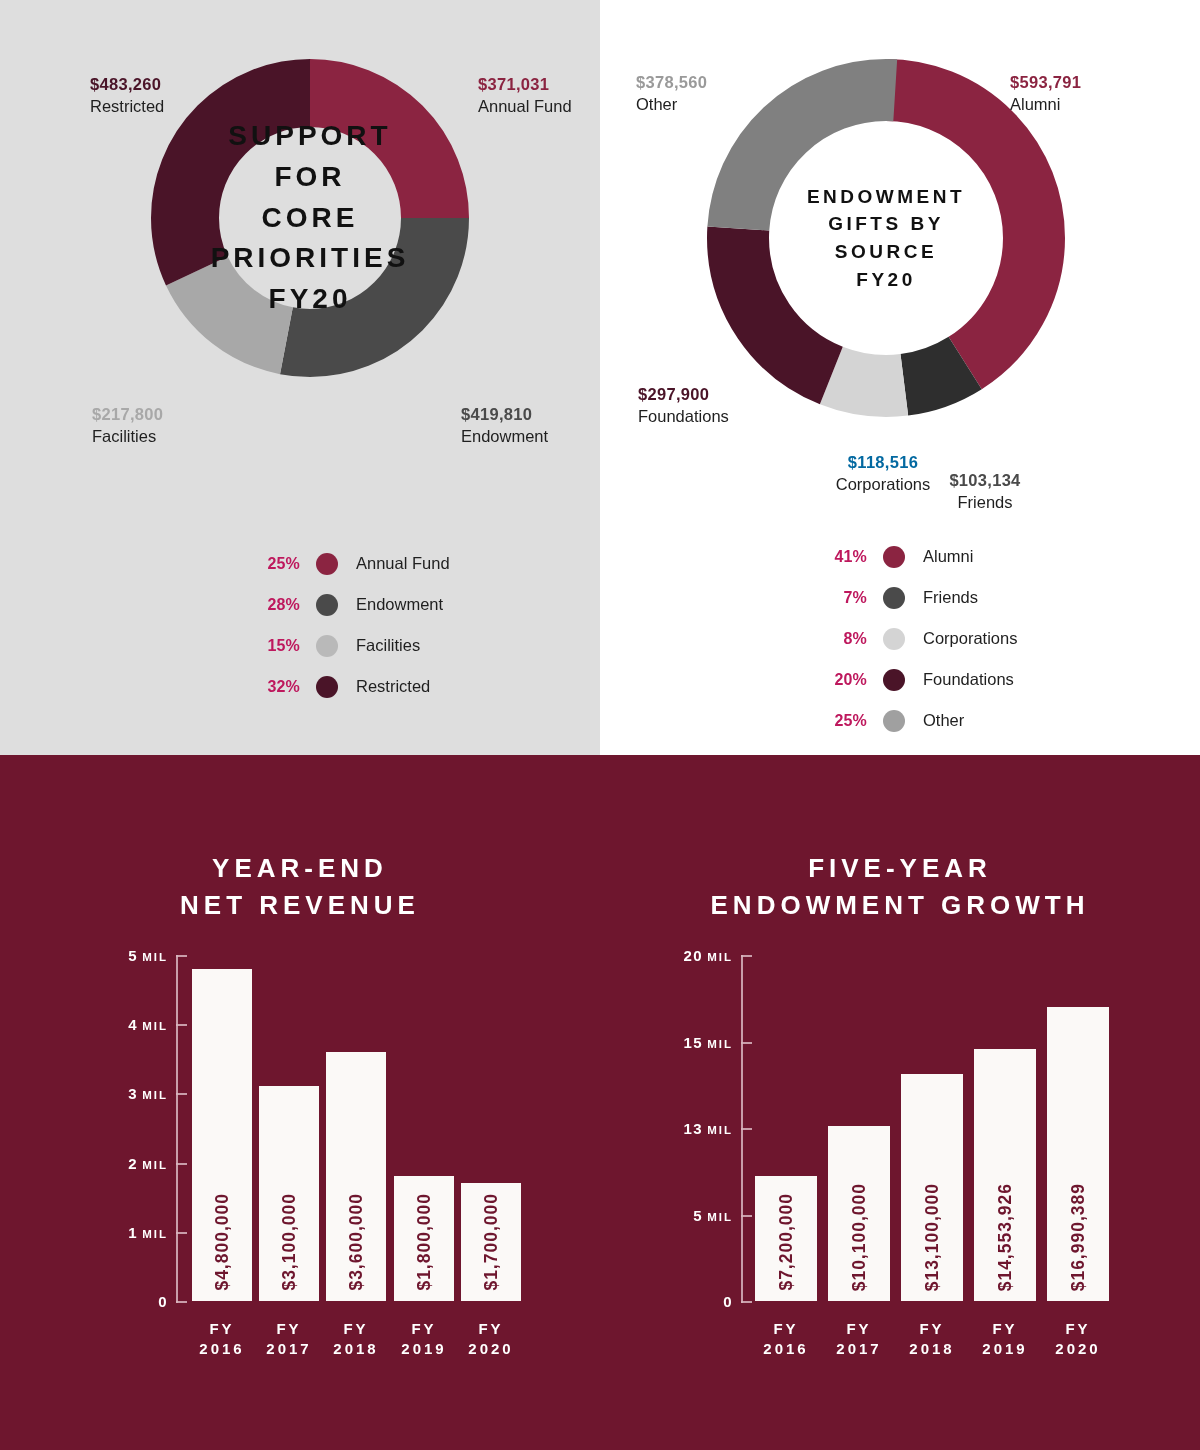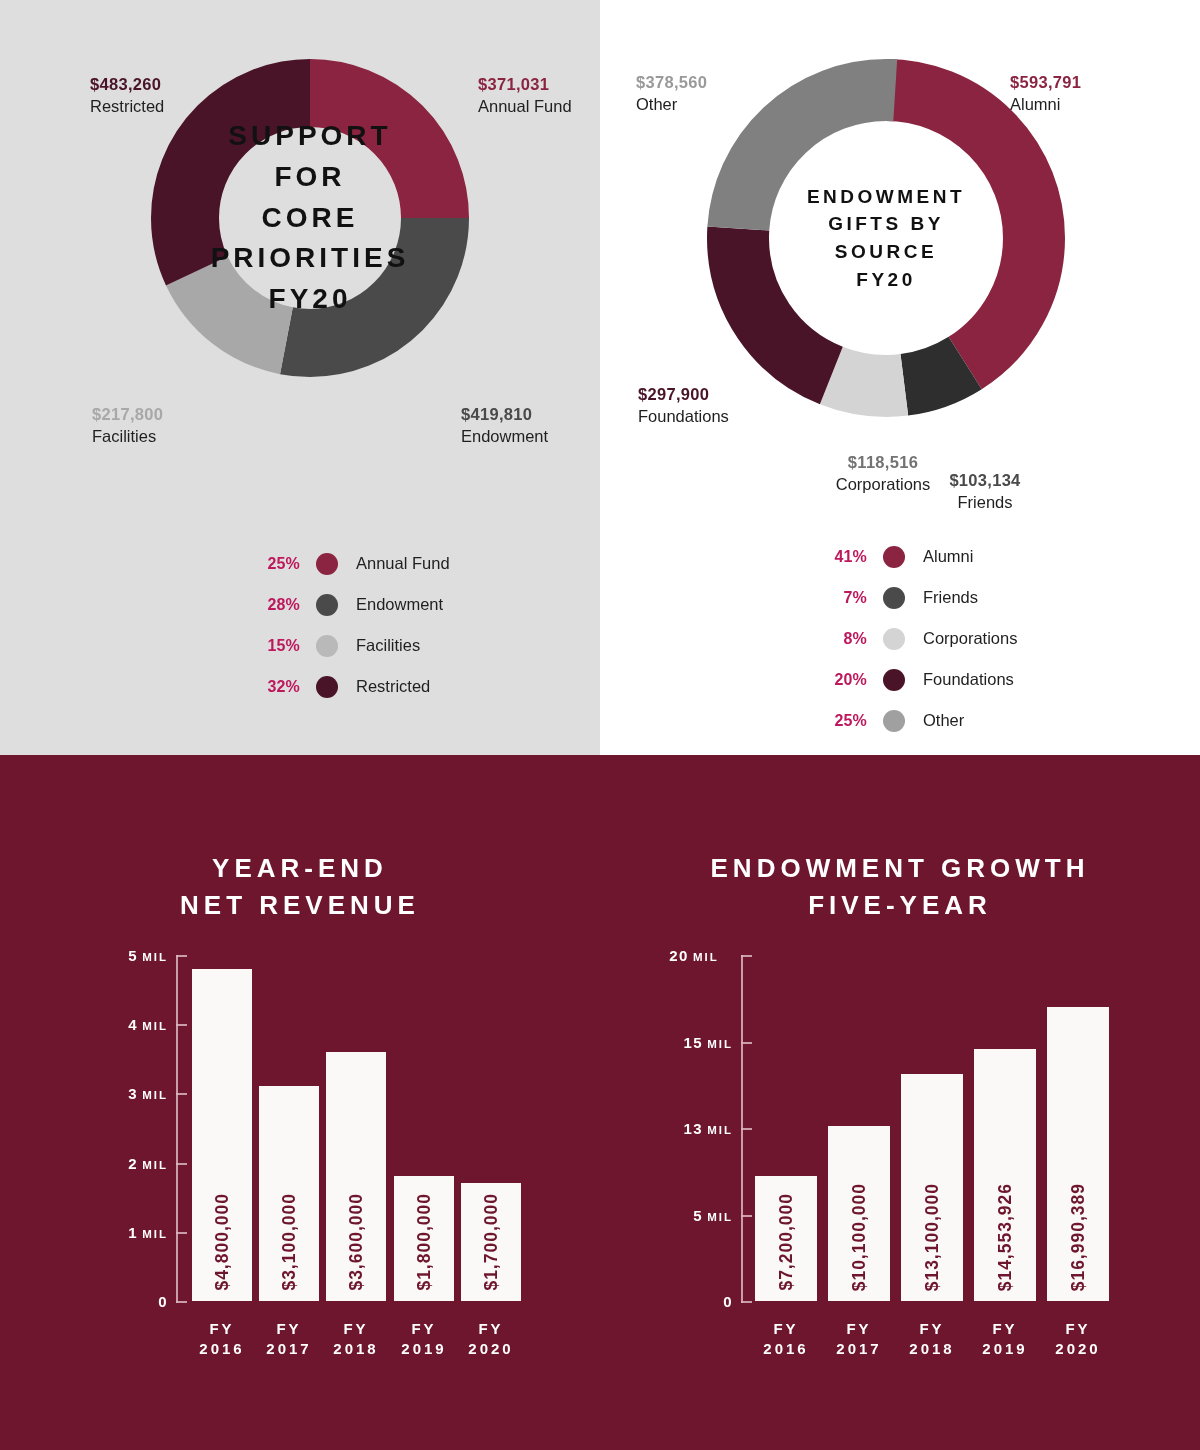--- a/index.html
+++ b/index.html
@@ -198,21 +198,21 @@
       <div class="amt" style="color:#8b2441;">$593,791</div>
       <div class="cat">Alumni</div>
     </div>
 
     <div class="callout left" style="left:38px;top:384px;">
       <div class="amt" style="color:#4a1428;">$297,900</div>
       <div class="cat">Foundations</div>
     </div>
 
     <div class="callout center" style="left:208px;top:452px;width:150px;">
-      <div class="amt" style="color:#737373;">$118,516</div>
+      <div class="amt" style="color:#0369a1;">$118,516</div>
       <div class="cat">Corporations</div>
     </div>
 
     <div class="callout center" style="left:325px;top:436px;width:120px;">
       <div class="amt" style="color:#4a4a4a;margin-top:34px;">$103,134</div>
       <div class="cat">Friends</div>
     </div>
 
     <div class="legend" style="left:215px;top:536px;">
       <div class="legend-row">
@@ -310,30 +310,30 @@
       <div class="xlabel" style="left:451px;top:564px;width:80px;">
         <div>FY</div>
         <div>2020</div>
       </div>
     </div>
   </div>
 
   <div class="bar-chart" style="left:600px;top:0px;width:600px;height:695px;">
 
     <div class="bar-title" style="position:absolute;left:0;top:95px;width:600px;">
+      <div>FIVE-YEAR</div>
       <div>ENDOWMENT GROWTH</div>
-      <div>FIVE-YEAR</div>
     </div>
 
     <div class="plot" style="position:absolute;left:0;top:0;width:600px;height:695px;">
 
       <div class="axis-line" style="left:141px;top:200px;width:2px;height:348px;"></div>
 
       <div class="tick" style="left:141px;top:200px;width:11px;"></div>
-      <div class="ytick-label" style="left:55px;top:200px;width:78px;text-align:center;"><span>20</span><span class="mil">MIL</span></div>
+      <div class="ytick-label" style="left:55px;top:200px;width:78px;text-align:right;"><span>20</span><span class="mil">MIL</span></div>
 
       <div class="tick" style="left:141px;top:287px;width:11px;"></div>
       <div class="ytick-label" style="left:55px;top:287px;width:78px;text-align:right;"><span>15</span><span class="mil">MIL</span></div>
 
       <div class="tick" style="left:141px;top:373px;width:11px;"></div>
       <div class="ytick-label" style="left:55px;top:373px;width:78px;text-align:right;"><span>13</span><span class="mil">MIL</span></div>
 
       <div class="tick" style="left:141px;top:460px;width:11px;"></div>
       <div class="ytick-label" style="left:55px;top:460px;width:78px;text-align:right;"><span>5</span><span class="mil">MIL</span></div>
 

